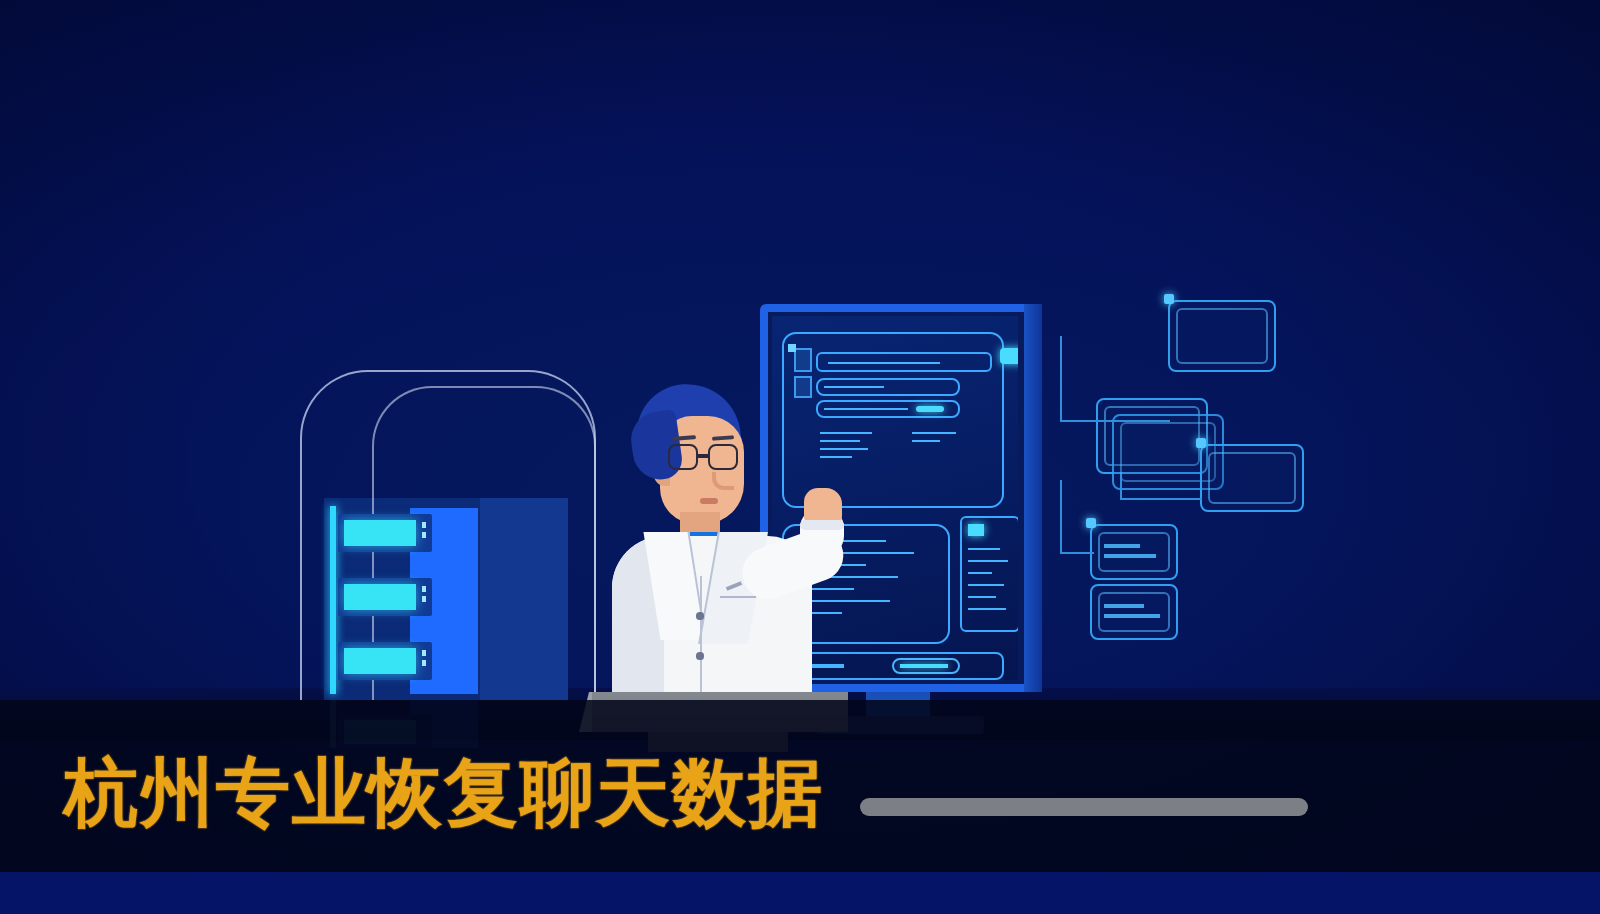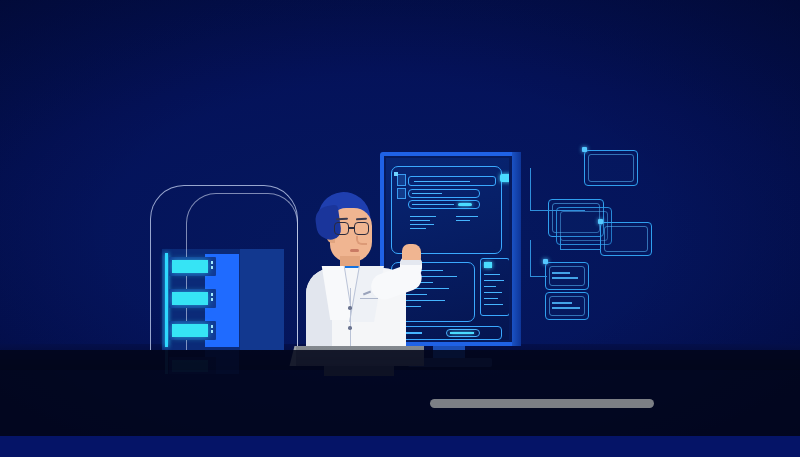--- a/index.html
+++ b/index.html
@@ -424,16 +424,17 @@
     <div class="p-armR2"></div>
     <div class="p-fist"></div>
     <div class="p-cuff"></div>
   </div>
 
   <div class="desk-left"></div>
   <div class="desk"></div>
 
   <div class="caption-band"></div>
   <div class="caption-rule"></div>
+  <div class="caption-text">杭州专业恢复聊天数据</div>
 
   <div class="bottom-strip"></div>
 
 </div>
 
 </body></html>

